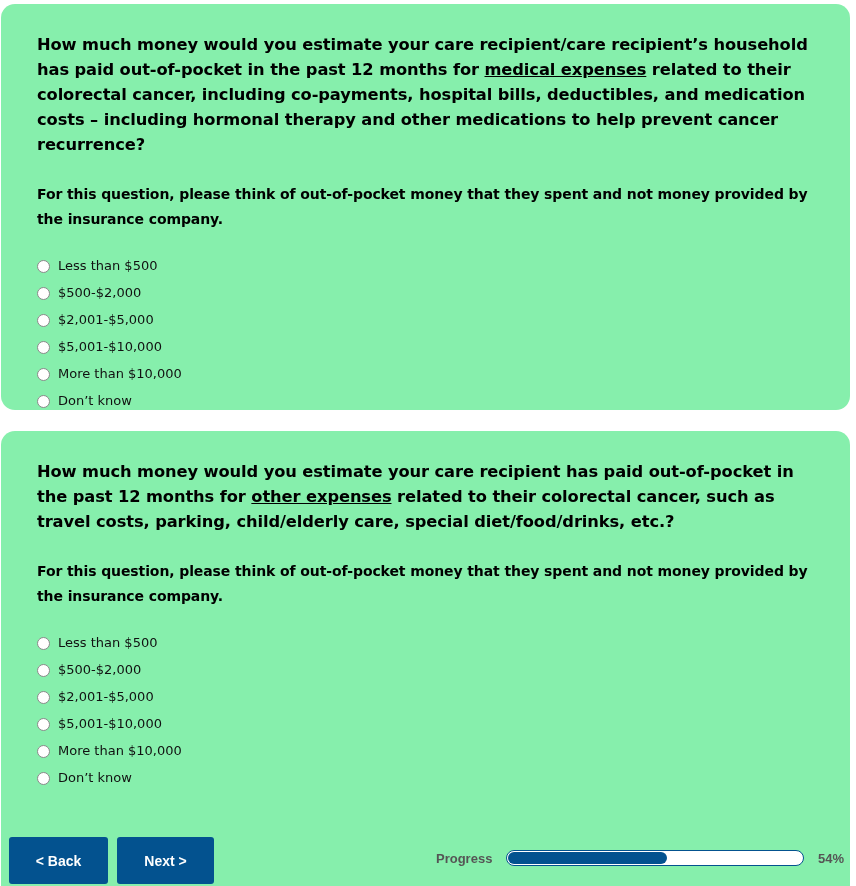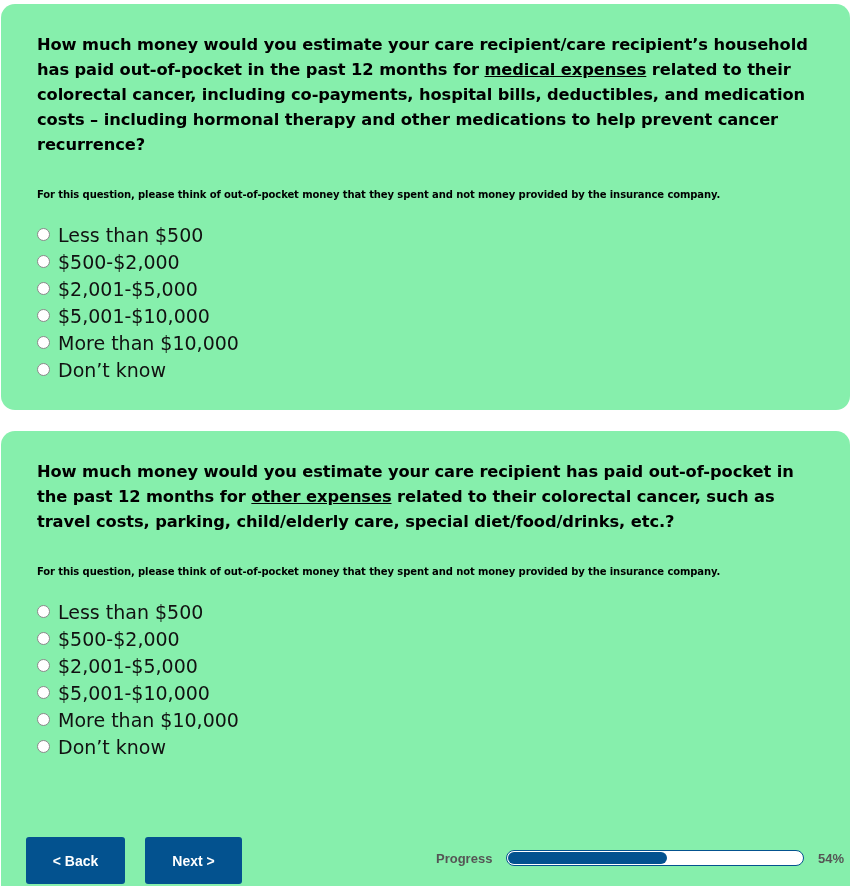--- a/index.html
+++ b/index.html
@@ -14,43 +14,42 @@
       box-sizing: border-box; padding: 28px 30px 0 36px;
     }
     .card1 { top: 4px; height: 406px; }
     .card2 { top: 431px; height: 473px; }
     .q-text {
       font-weight: bold; font-size: 16.3px; line-height: 25px;
       margin: 0; letter-spacing: -0.1px;
     }
     .q-text u { text-decoration: underline; }
     .q-note {
-      font-weight: bold; font-size: 10px; line-height: 25px;
+      font-weight: bold; font-size: 14px; line-height: 25px;
       margin: 25px 0 0 0; letter-spacing: -0.1px;
     }
     .options { margin-top: 14px; }
     .opt {
-      display: flex; align-items: center; height: 27px;
-      font-size: 19px; color: #111; cursor: pointer;
+      display: flex; align-items: flex-end; height: 27px;
+      font-size: 13px; color: #111; cursor: pointer;
     }
     .radio {
       width: 11px; height: 11px; border-radius: 50%;
       border: 1px solid #8a8a8a; background: #fff;
       margin-right: 8px; flex: none; box-sizing: content-box;
     }
     .btn {
       position: absolute; top: 837px; height: 47px;
       background: #03528f; color: #fff; border-radius: 3px;
       font-family: "Liberation Sans", sans-serif; font-weight: bold; font-size: 14px;
       display: flex; align-items: center; justify-content: center;
       cursor: pointer;
-      margin-left: 17px;
     }
     .btn-back { left: 9px; width: 99px; }
-    .btn-next { left: 128px; width: 97px; }
+    .btn-next { left: 117px; width: 97px; }
     .progress-label {
       position: absolute; left: 436px; top: 851px;
       font-family: "Liberation Sans", sans-serif; font-weight: bold;
       font-size: 13px; color: #555;
     }
     .progress-track {
       position: absolute; left: 506px; top: 850px; width: 298px; height: 16px;
       border: 1px solid #03528f; border-radius: 9px; background: #fff;
       box-sizing: border-box; padding: 1px;
     }

